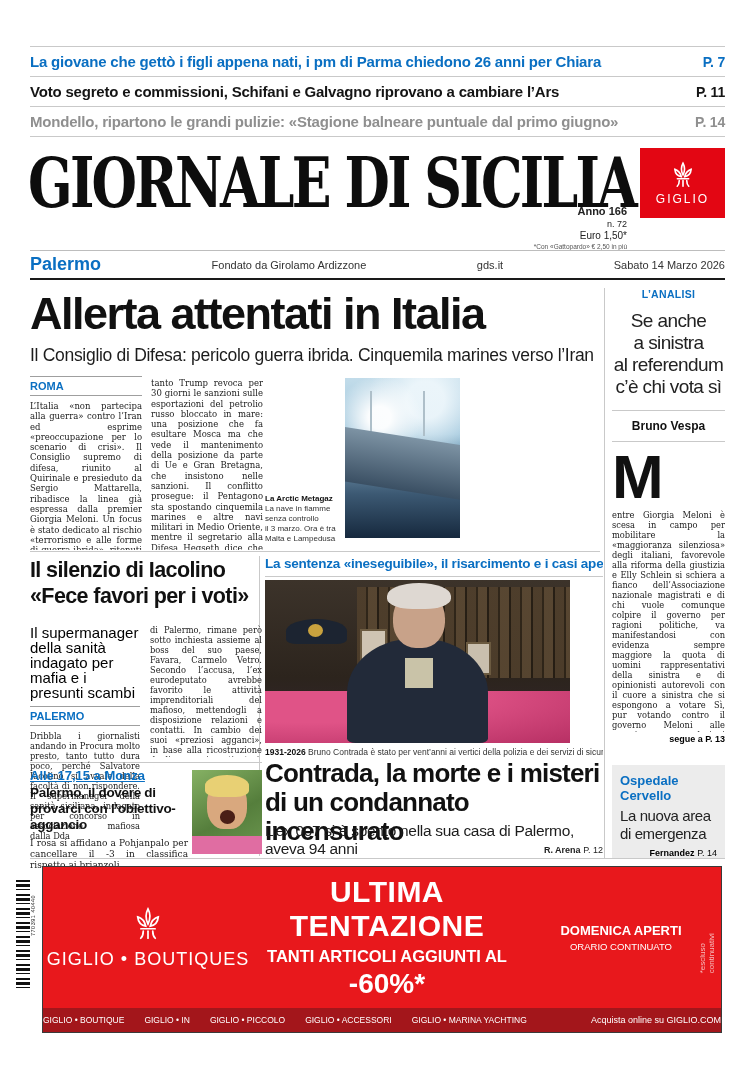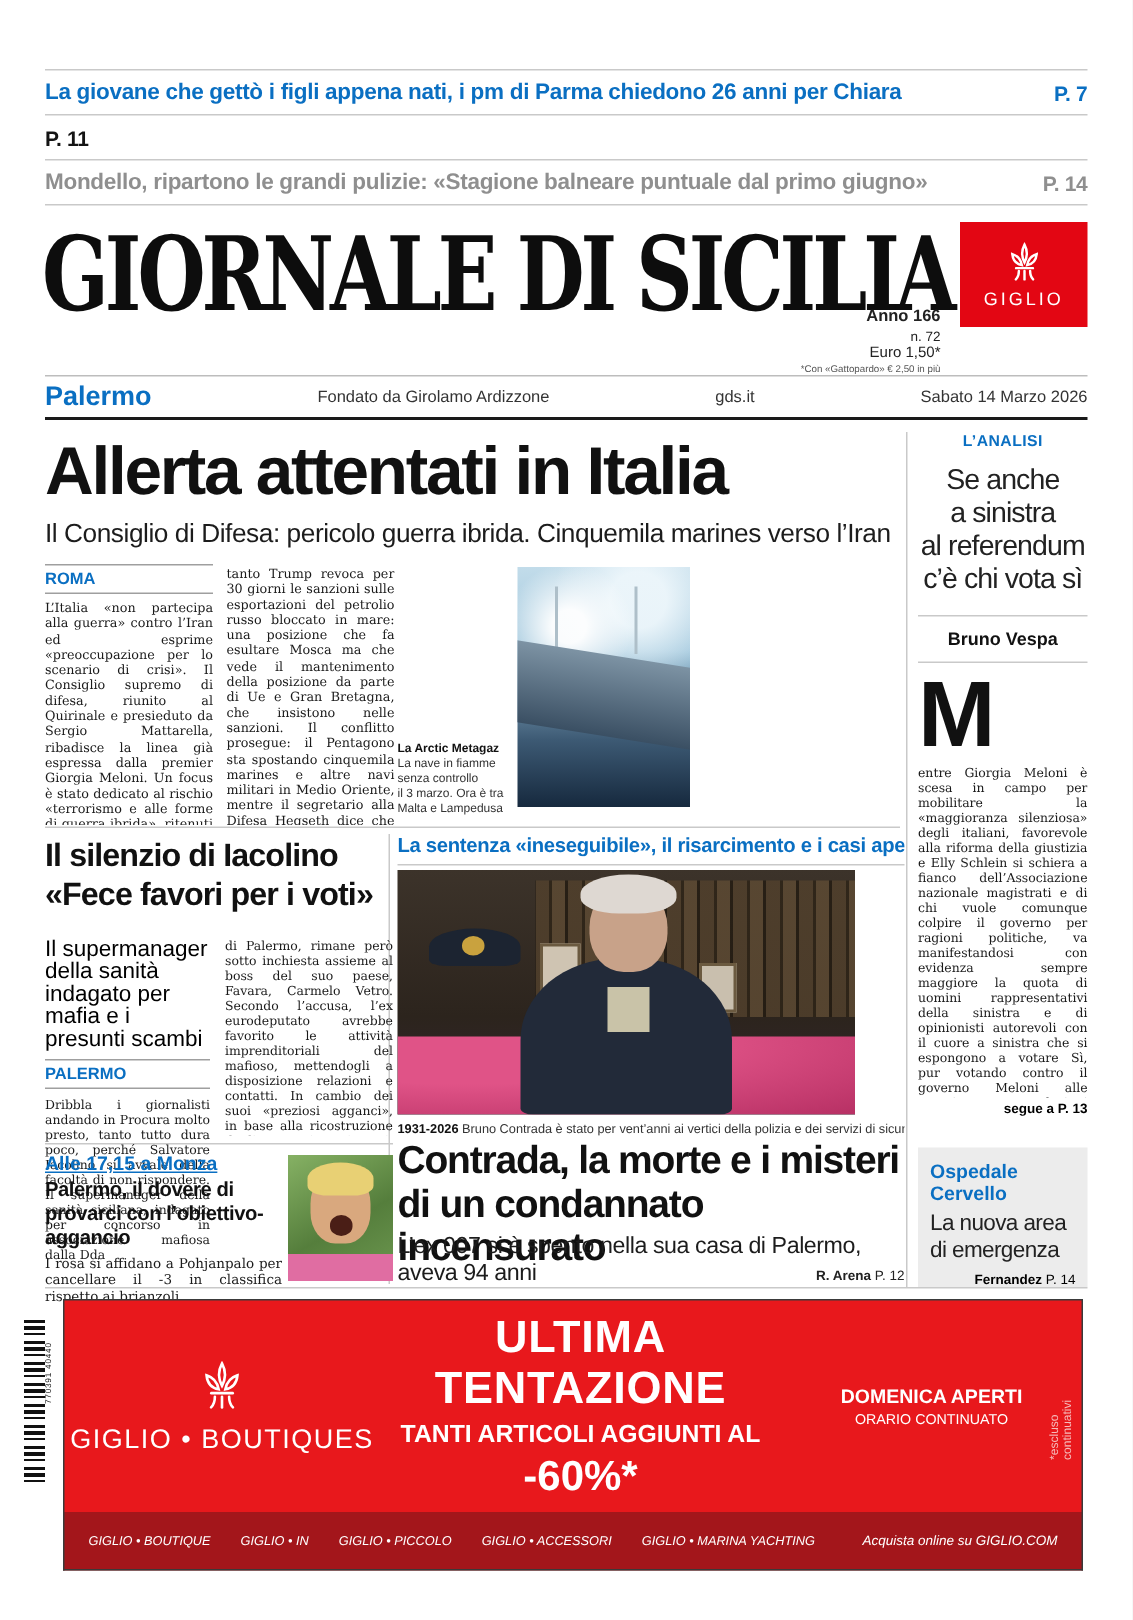--- a/index.html
+++ b/index.html
@@ -114,39 +114,40 @@
   .ad-brand svg { width:38px; height:38px; }
   .ad-brand .bl { font-size:18px; letter-spacing:1px; }
   .ad-center { flex:1; text-align:center; }
   .ad-center .t1 { font-size:30px; font-weight:bold; letter-spacing:0.5px; }
   .ad-center .t2 { font-size:16.5px; font-weight:bold; margin-top:4px; }
   .ad-center .t3 { font-size:28px; font-weight:bold; margin-top:2px; }
   .ad-right { width:200px; text-align:center; }
   .ad-right .r1 { font-size:13px; font-weight:bold; }
   .ad-right .r2 { font-size:9.5px; margin-top:3px; }
   .ad-note { position:absolute; right:5px; top:50%; transform:translateY(-50%) rotate(180deg); writing-mode:vertical-rl; font-size:8px; color:#f6bcbc; }
-  .ad-footer { position:absolute; left:42px; top:1008px; width:680px; height:39px; background:#a3161b; border:1px solid #3a3a3a; border-top:none; display:flex; align-items:center; justify-content:space-between; padding:0 16px; color:#fff; font-size:8.5px;font-style:italic; }
+  .ad-footer { position:absolute; left:42px; top:1008px; width:680px; height:25px; background:#a3161b; border:1px solid #3a3a3a; border-top:none; display:flex; align-items:center; justify-content:space-between; padding:0 0; color:#fff; font-size:8.5px; }
   .ad-footer .links { display:flex; gap:20px; }
   .ad-footer .cta { font-size:9px; }
 
   
   .barcode { position:absolute; left:16px; top:880px; width:14px; height:112px; background:repeating-linear-gradient(to bottom, #111 0 2px, #fff 2px 4px, #111 4px 7px, #fff 7px 9px, #111 9px 10px, #fff 10px 14px); }
   .barcode-digits { position:absolute; left:30px; top:936px; transform:rotate(-90deg); transform-origin:left top; font-size:5.5px; color:#222; letter-spacing:0.5px; }
 </style>
 </head>
 <body>
 
 <div class="page">
 
   <div class="topstrips">
     <div class="strip">
       <span class="c-blue">La giovane che gettò i figli appena nati, i pm di Parma chiedono 26 anni per Chiara</span>
       <span class="pg c-blue">P. 7</span>
     </div>
     <div class="strip">
+      <span class="c-black">Voto segreto e commissioni, Schifani e Galvagno riprovano a cambiare l’Ars</span>
       <span class="pg c-black">P. 11</span>
     </div>
     <div class="strip">
       <span class="c-gray">Mondello, ripartono le grandi pulizie: «Stagione balneare puntuale dal primo giugno»</span>
       <span class="pg c-gray">P. 14</span>
     </div>
   </div>
 
   <div class="masthead-title">GIORNALE DI SICILIA</div>
   <div class="giglio-box">

